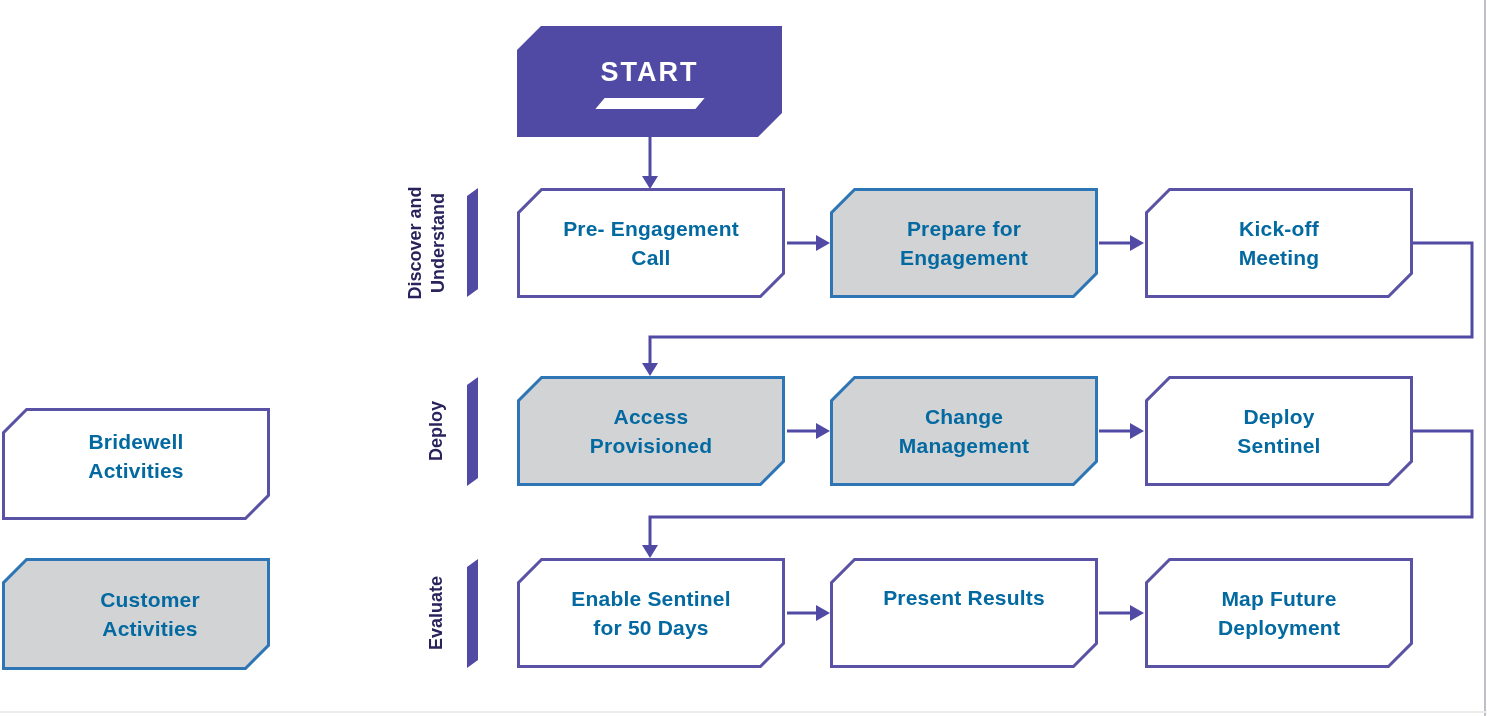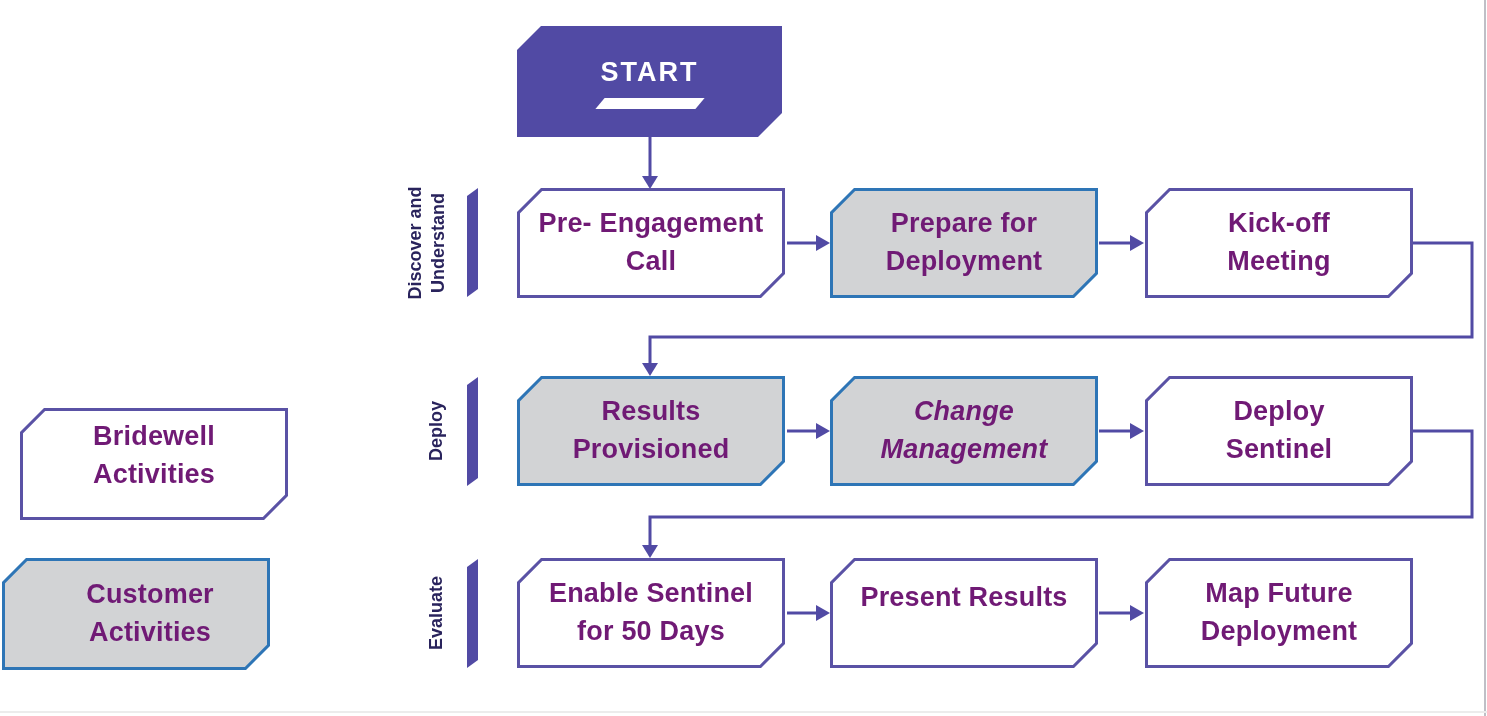--- a/index.html
+++ b/index.html
@@ -7,22 +7,22 @@
     position:relative; width:1487px; height:716px; background:#ffffff;
     font-family:"Liberation Sans", sans-serif; overflow:hidden;
   }
   .overlay { position:absolute; left:0; top:0; width:1487px; height:716px; z-index:1; }
   .node {
     position:absolute; display:flex; align-items:center; justify-content:center;
     text-align:center; z-index:2;
   }
   .node .shape { position:absolute; left:0; top:0; overflow:visible; }
   .node .label {
-    position:relative; z-index:1; font-weight:bold; font-size:27px; line-height:1.4;
-    color:#701a75; white-space:pre-line; letter-spacing:0.2px;
+    position:relative; z-index:1; font-weight:bold; font-size:21px; line-height:1.4;
+    color:#0369a1; white-space:pre-line; letter-spacing:0.2px;
   }
   .shape-bridewell polygon { fill:#ffffff; stroke:#5A52A5; stroke-width:3; }
   .shape-customer  polygon { fill:#D2D3D5; stroke:#2E75B6; stroke-width:3; }
   .shape-start     polygon { fill:#514AA4; stroke:none; }
   .start-node .label {
     color:#ffffff; font-size:27px; letter-spacing:2px;
     display:flex; flex-direction:column; align-items:center;
   }
   .start-underline {
     margin-top:6px; width:100px; height:11px; background:#ffffff;
@@ -98,38 +98,38 @@
       <polygon points="24.6,1.5 266.5,1.5 266.5,85.4 243.4,108.5 1.5,108.5 1.5,24.6"></polygon>
     </svg>
     <span class="label">Pre- Engagement
 Call</span>
   </div>
   <div class="node" style="left:830px; top:188px; width:268px; height:110px;">
     <svg class="shape shape-customer" width="268" height="110" viewBox="0 0 268 110">
       <polygon points="24.6,1.5 266.5,1.5 266.5,85.4 243.4,108.5 1.5,108.5 1.5,24.6"></polygon>
     </svg>
     <span class="label">Prepare for
-Deployment</span>
+Engagement</span>
   </div>
   <div class="node" style="left:1145px; top:188px; width:268px; height:110px;">
     <svg class="shape shape-bridewell" width="268" height="110" viewBox="0 0 268 110">
       <polygon points="24.6,1.5 266.5,1.5 266.5,85.4 243.4,108.5 1.5,108.5 1.5,24.6"></polygon>
     </svg>
     <span class="label">Kick-off
 Meeting</span>
   </div>
 
   <div class="node" style="left:517px; top:376px; width:268px; height:110px;">
     <svg class="shape shape-customer" width="268" height="110" viewBox="0 0 268 110">
       <polygon points="24.6,1.5 266.5,1.5 266.5,85.4 243.4,108.5 1.5,108.5 1.5,24.6"></polygon>
     </svg>
-    <span class="label">Results
+    <span class="label">Access
 Provisioned</span>
   </div>
-  <div class="node" style="left:830px; top:376px; width:268px; height:110px;font-style:italic;">
+  <div class="node" style="left:830px; top:376px; width:268px; height:110px;">
     <svg class="shape shape-customer" width="268" height="110" viewBox="0 0 268 110">
       <polygon points="24.6,1.5 266.5,1.5 266.5,85.4 243.4,108.5 1.5,108.5 1.5,24.6"></polygon>
     </svg>
     <span class="label">Change
 Management</span>
   </div>
   <div class="node" style="left:1145px; top:376px; width:268px; height:110px;">
     <svg class="shape shape-bridewell" width="268" height="110" viewBox="0 0 268 110">
       <polygon points="24.6,1.5 266.5,1.5 266.5,85.4 243.4,108.5 1.5,108.5 1.5,24.6"></polygon>
     </svg>
@@ -151,21 +151,21 @@
     <span class="label">Present Results</span>
   </div>
   <div class="node" style="left:1145px; top:558px; width:268px; height:110px;text-align:center;">
     <svg class="shape shape-bridewell" width="268" height="110" viewBox="0 0 268 110">
       <polygon points="24.6,1.5 266.5,1.5 266.5,85.4 243.4,108.5 1.5,108.5 1.5,24.6"></polygon>
     </svg>
     <span class="label">Map Future
 Deployment</span>
   </div>
 
-  <div class="node" style="left:20px; top:408px; width:268px; height:96px;">
+  <div class="node" style="left:2px; top:408px; width:268px; height:96px;">
     <svg class="shape shape-bridewell" width="268" height="112" viewBox="0 0 268 112">
       <polygon points="24.6,1.5 266.5,1.5 266.5,87.4 243.4,110.5 1.5,110.5 1.5,24.6"></polygon>
     </svg>
     <span class="label">Bridewell
 Activities</span>
   </div>
   <div class="node" style="left:2px; top:558px; width:296px; height:112px;">
     <svg class="shape shape-customer" width="268" height="112" viewBox="0 0 268 112">
       <polygon points="24.6,1.5 266.5,1.5 266.5,87.4 243.4,110.5 1.5,110.5 1.5,24.6"></polygon>
     </svg>

